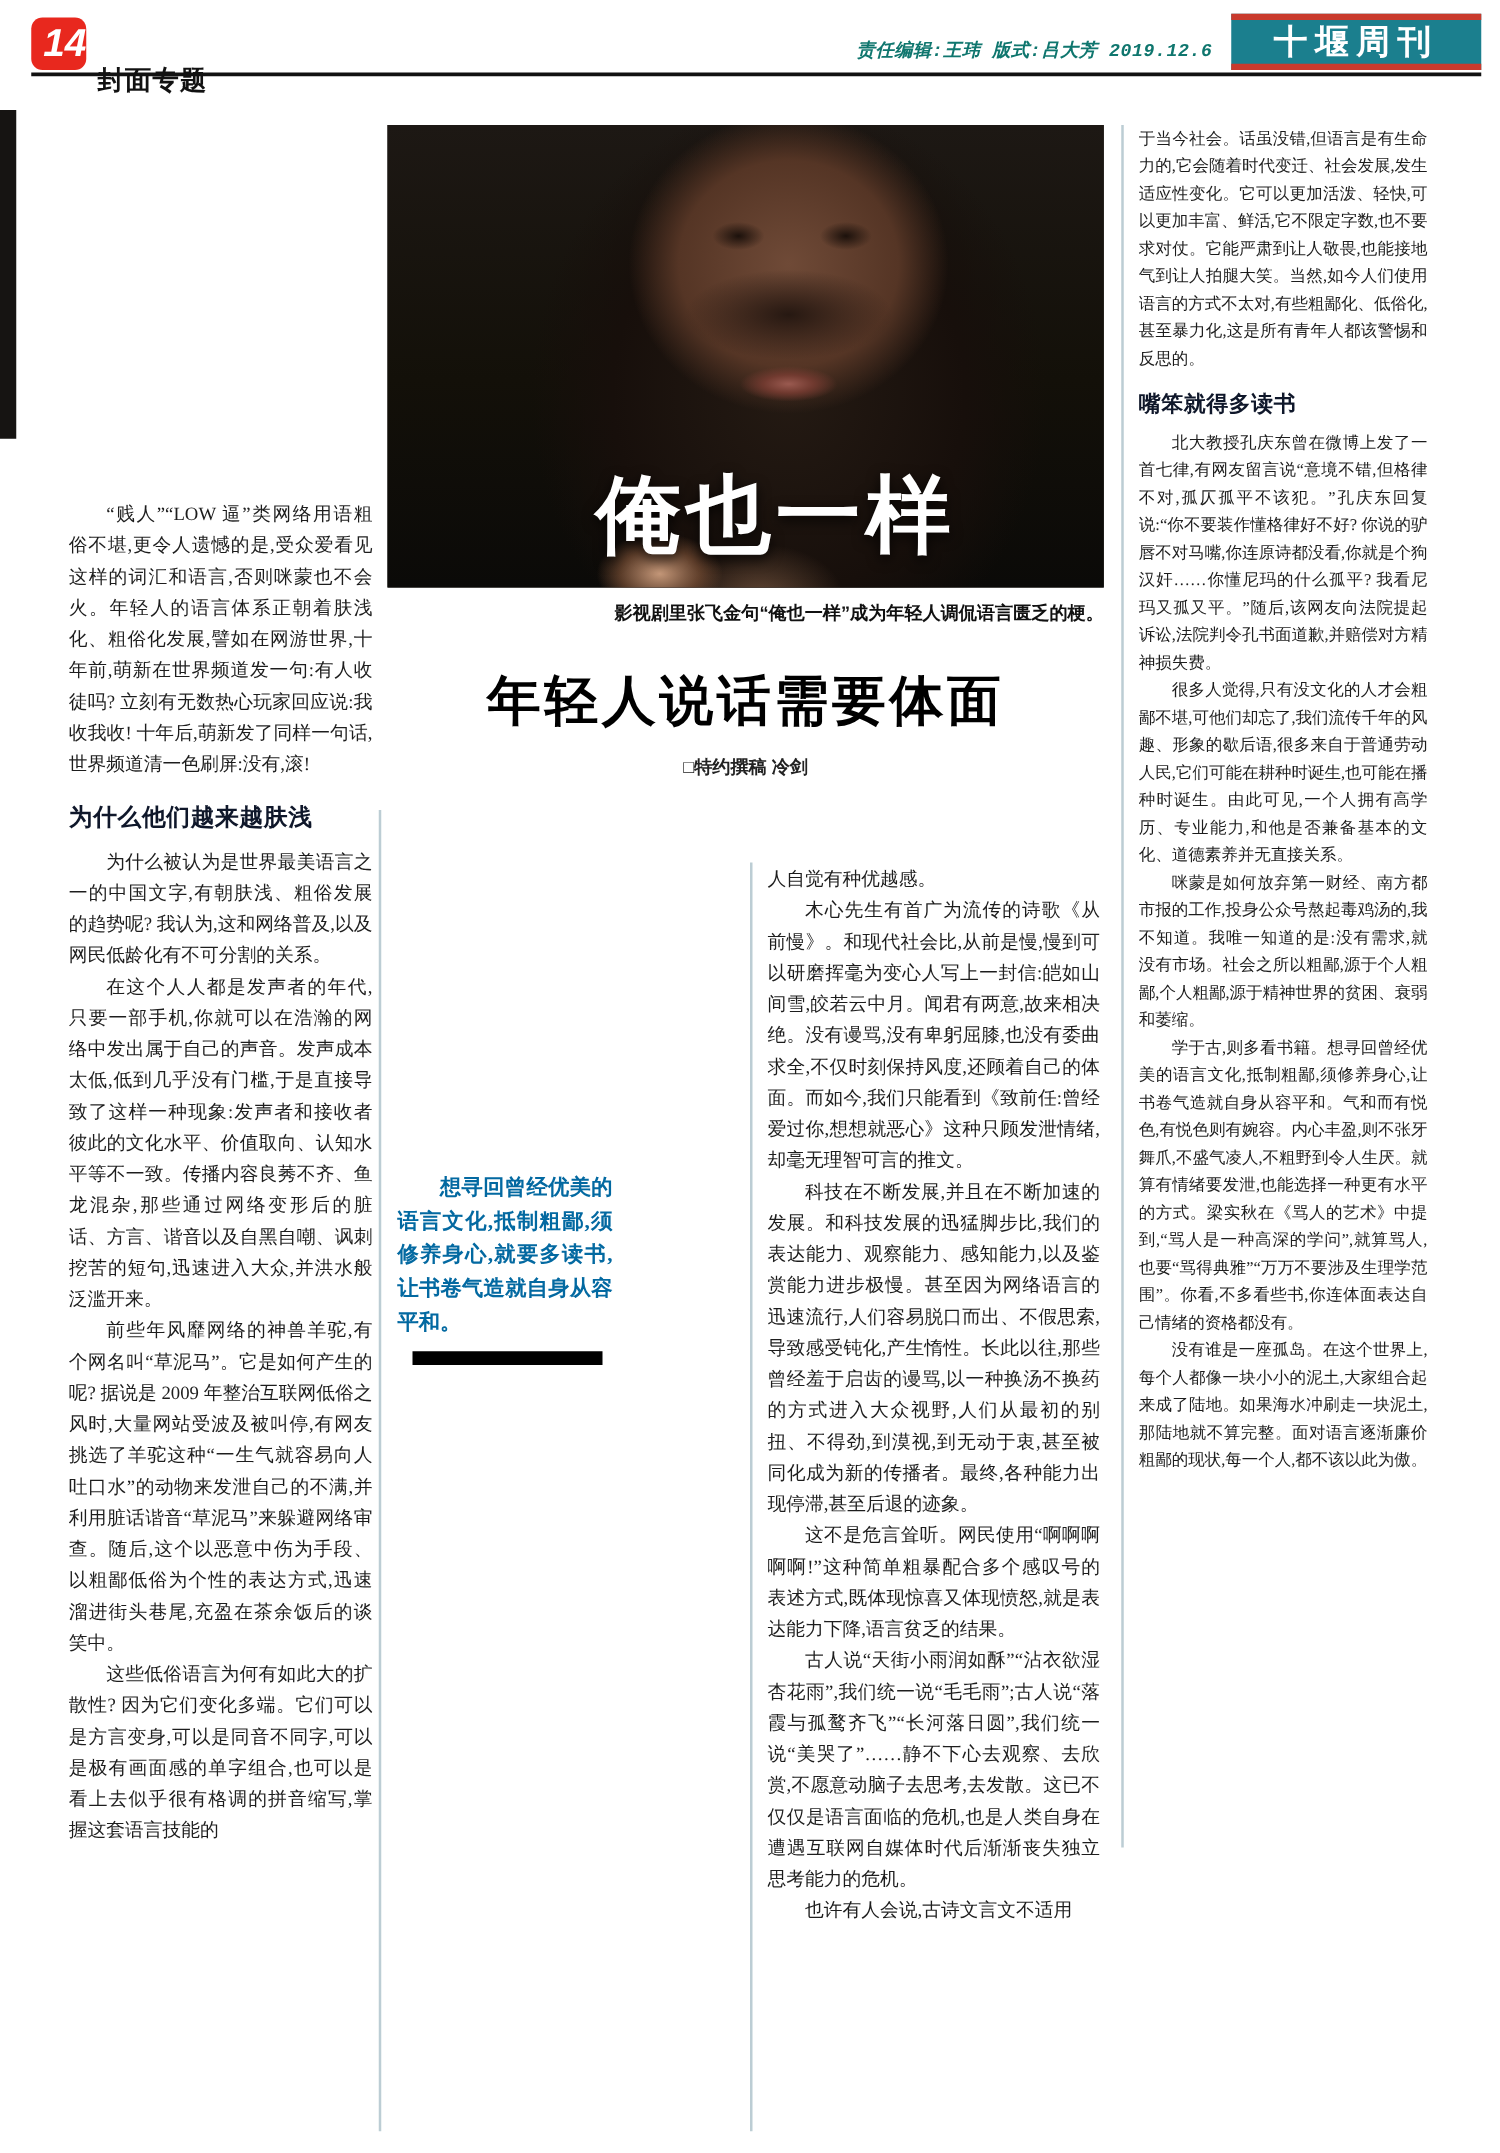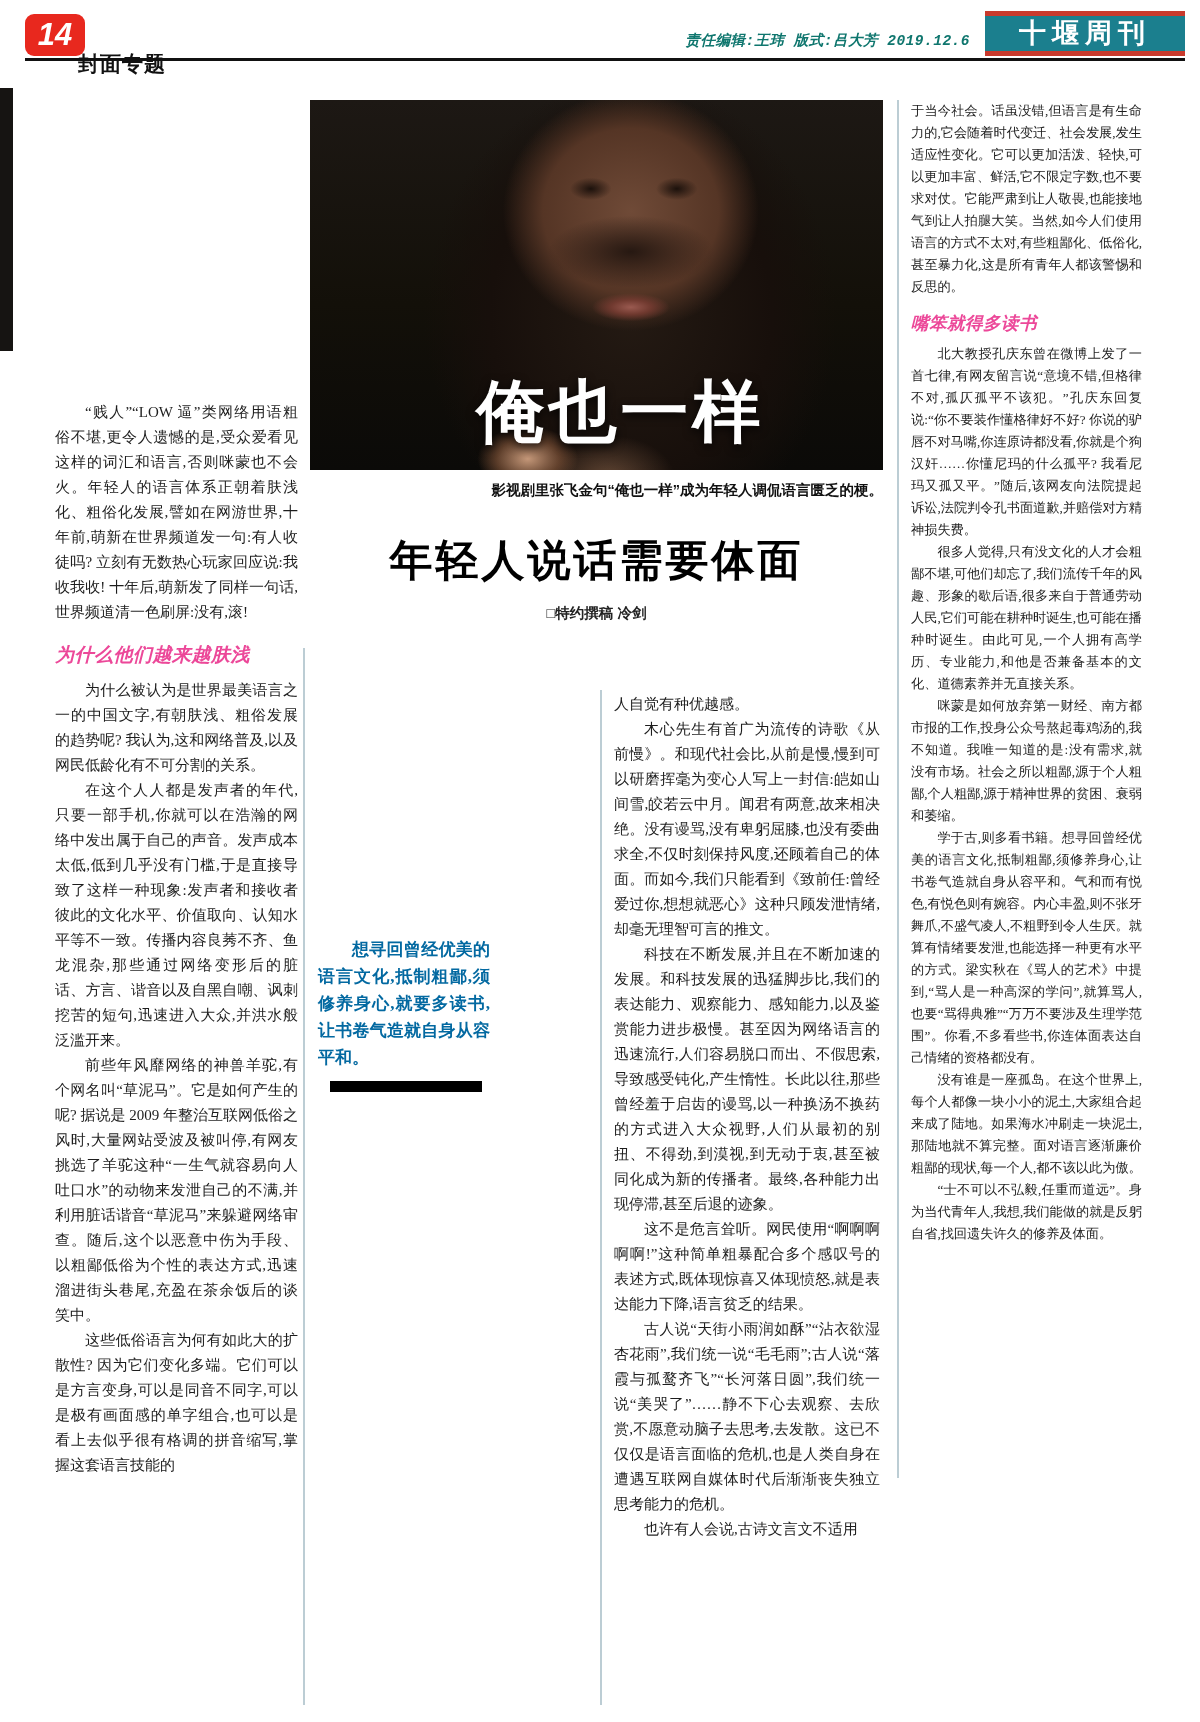--- a/index.html
+++ b/index.html
@@ -12,24 +12,24 @@
   }
   *{margin:0;padding:0;box-sizing:border-box;}
   html,body{background:#ffffff;}
   .page{
     position:relative;width:1200px;height:1722px;margin:0 auto;
     background:#ffffff;overflow:hidden;
     font-family:"Liberation Serif","DejaVu Serif",serif;color:var(--body-ink);
   }
   
   .page-num{
-    position:absolute;left:25px;top:14px;width:60px;height:42px;
+    position:absolute;left:25px;top:14px;width:44px;height:42px;
     background:var(--accent-red);border-radius:9px;
     color:#ffffff;font-family:"Liberation Sans",sans-serif;font-weight:bold;
-    font-style:italic;font-size:31px;line-height:42px;text-align:center;
+    font-style:italic;font-size:31px;line-height:42px;text-align:right;
   }
   .section-title{
     position:absolute;left:78px;top:26px;
     font-family:"Liberation Sans",sans-serif;font-weight:bold;font-size:21px;color:#111;
     letter-spacing:1px;
     margin-top:24px;
   }
   .editor-line{
     position:absolute;right:230px;top:31px;
     font-family:Liberation Mono, monospace;font-weight:bold;font-style:italic;
@@ -90,22 +90,22 @@
   
   .divider{position:absolute;width:2px;background:var(--divider-gray);}
   .divider.d1{left:303px;top:648px;height:1057px;}
   .divider.d2{left:600px;top:690px;height:1015px;}
   .divider.d3{left:897px;top:100px;height:1378px;}
   
   .col{position:absolute;overflow:hidden;text-align:justify;}
   .col .para{text-indent:2em;}
   .col .para.noindent{text-indent:0;}
   .subhead{
-    font-family:"Liberation Sans",sans-serif;font-weight:bold;font-size:19px;color:#ec4899;
-    text-indent:0;margin:17px 0 11px;letter-spacing:.5px;font-style:italic;
+    font-family:"Liberation Sans",sans-serif;font-weight:bold;font-size:19px;color:#0f172a;
+    text-indent:0;margin:17px 0 11px;letter-spacing:.5px;
   }
   .col-left{left:55px;top:400px;width:243px;height:1305px;font-size:15px;line-height:25px;}
   .col-middle{left:614px;top:692px;width:266px;height:1013px;font-size:15px;line-height:25px;}
   .col-right{left:911px;top:100px;width:231px;height:1378px;font-size:13.2px;line-height:22px;}
   .col-right .subhead{font-size:17.5px;margin:14px 0 9px;}
   
   .pullquote{
     position:absolute;left:318px;top:936px;width:172px;
     font-family:"Liberation Serif",serif;font-weight:bold;font-size:17px;line-height:27px;
     color:#0369a1;text-align:justify;
@@ -162,16 +162,15 @@
       <div class="para">也许有人会说,古诗文言文不适用</div>
     </section>
   <section class="col col-right">
       <div class="para noindent">于当今社会。话虽没错,但语言是有生命力的,它会随着时代变迁、社会发展,发生适应性变化。它可以更加活泼、轻快,可以更加丰富、鲜活,它不限定字数,也不要求对仗。它能严肃到让人敬畏,也能接地气到让人拍腿大笑。当然,如今人们使用语言的方式不太对,有些粗鄙化、低俗化,甚至暴力化,这是所有青年人都该警惕和反思的。</div>
       <div class="subhead">嘴笨就得多读书</div>
       <div class="para">北大教授孔庆东曾在微博上发了一首七律,有网友留言说“意境不错,但格律不对,孤仄孤平不该犯。”孔庆东回复说:“你不要装作懂格律好不好? 你说的驴唇不对马嘴,你连原诗都没看,你就是个狗汉奸……你懂尼玛的什么孤平? 我看尼玛又孤又平。”随后,该网友向法院提起诉讼,法院判令孔书面道歉,并赔偿对方精神损失费。</div>
       <div class="para">很多人觉得,只有没文化的人才会粗鄙不堪,可他们却忘了,我们流传千年的风趣、形象的歇后语,很多来自于普通劳动人民,它们可能在耕种时诞生,也可能在播种时诞生。由此可见,一个人拥有高学历、专业能力,和他是否兼备基本的文化、道德素养并无直接关系。</div>
       <div class="para">咪蒙是如何放弃第一财经、南方都市报的工作,投身公众号熬起毒鸡汤的,我不知道。我唯一知道的是:没有需求,就没有市场。社会之所以粗鄙,源于个人粗鄙,个人粗鄙,源于精神世界的贫困、衰弱和萎缩。</div>
       <div class="para">学于古,则多看书籍。想寻回曾经优美的语言文化,抵制粗鄙,须修养身心,让书卷气造就自身从容平和。气和而有悦色,有悦色则有婉容。内心丰盈,则不张牙舞爪,不盛气凌人,不粗野到令人生厌。就算有情绪要发泄,也能选择一种更有水平的方式。梁实秋在《骂人的艺术》中提到,“骂人是一种高深的学问”,就算骂人,也要“骂得典雅”“万万不要涉及生理学范围”。你看,不多看些书,你连体面表达自己情绪的资格都没有。</div>
       <div class="para">没有谁是一座孤岛。在这个世界上,每个人都像一块小小的泥土,大家组合起来成了陆地。如果海水冲刷走一块泥土,那陆地就不算完整。面对语言逐渐廉价粗鄙的现状,每一个人,都不该以此为傲。</div>
-      <div class="para">“士不可以不弘毅,任重而道远”。身为当代青年人,我想,我们能做的就是反躬自省,找回遗失许久的修养及体面。</div>
     </section>
 
 </div>
 
 </body></html>

